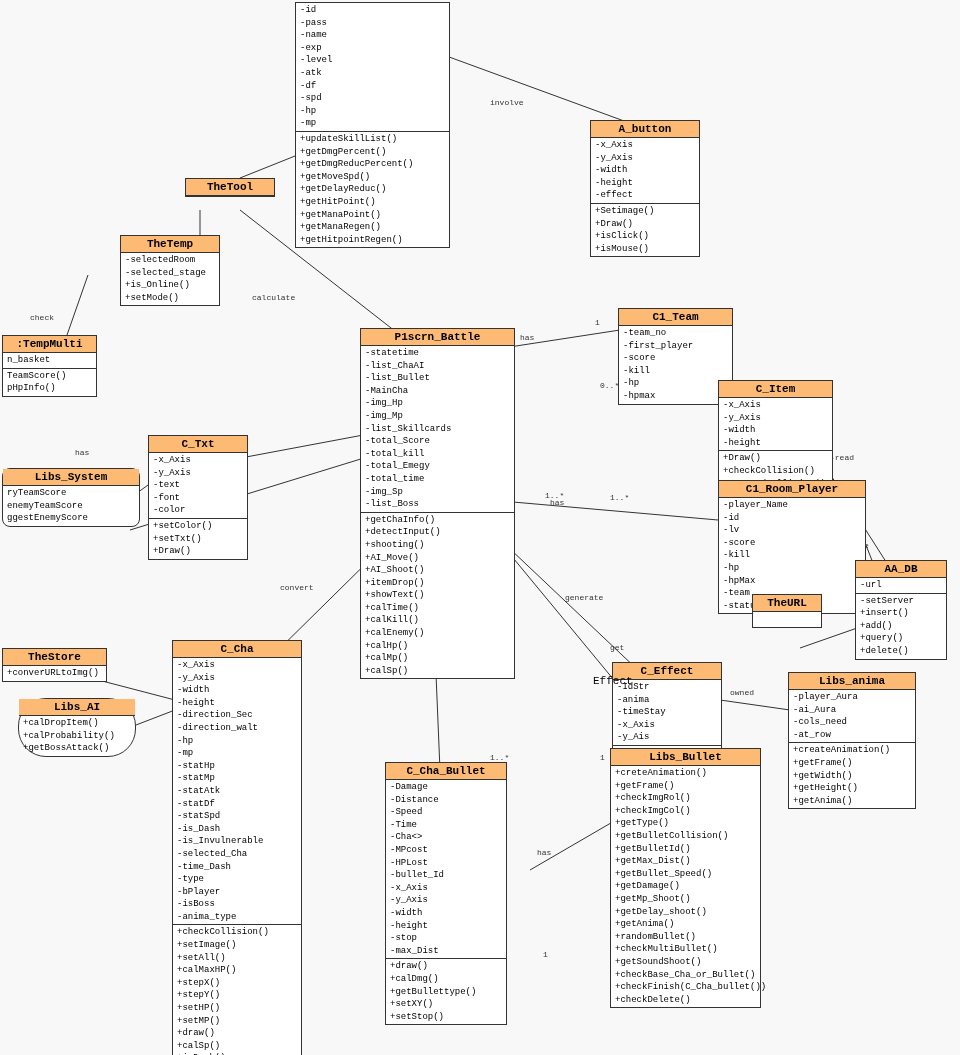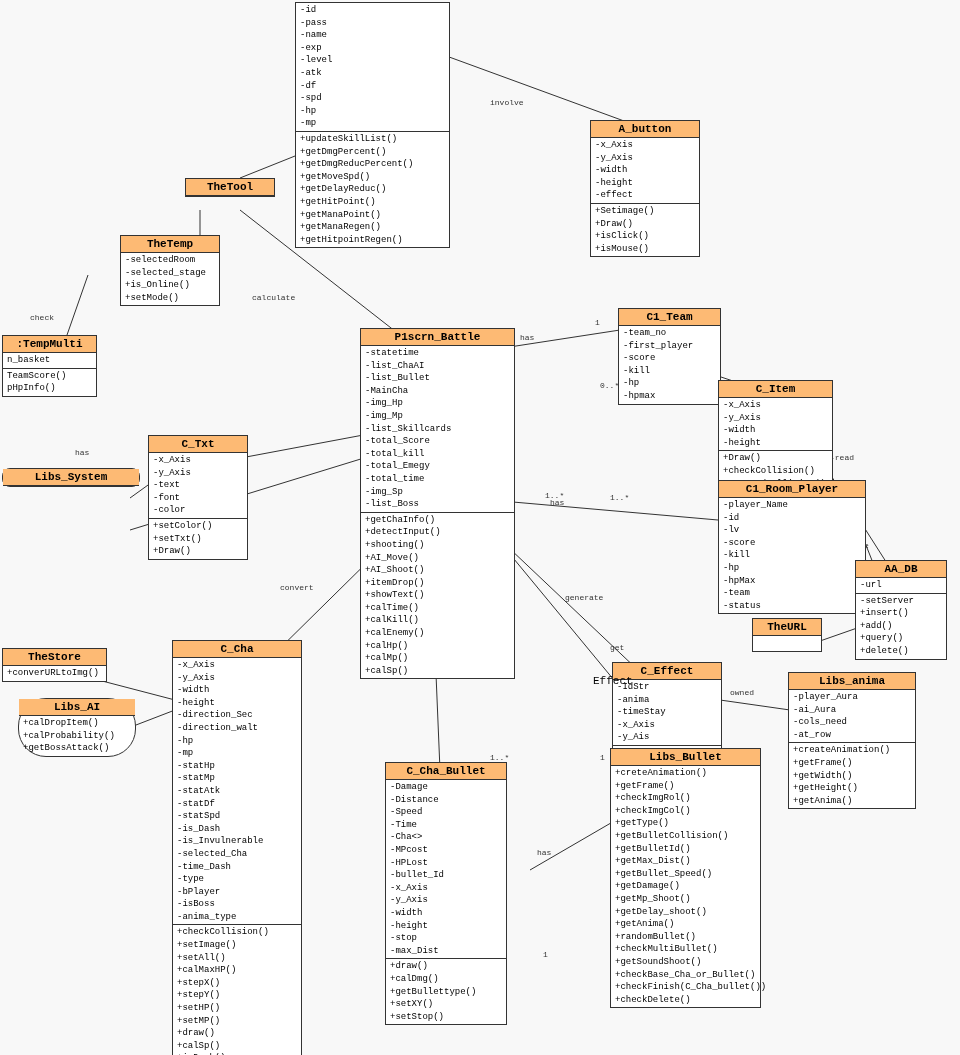--- a/index.html
+++ b/index.html
@@ -242,21 +242,21 @@
       <div>+showText()</div>
       <div>+calTime()</div>
       <div>+calKill()</div>
       <div>+calEnemy()</div>
       <div>+calHp()</div>
       <div>+calMp()</div>
       <div>+calSp()</div>
     </div>
   </div>
 
-  <div class="uml-box" style="left:618px; top:308px; width:103px;">
+  <div class="uml-box" style="left:618px; top:308px; width:115px;">
     <div class="title">C1_Team</div>
     <div class="section">
       <div>-team_no</div>
       <div>-first_player</div>
       <div>-score</div>
       <div>-kill</div>
       <div>-hp</div>
       <div>-hpmax</div>
     </div>
   </div>
@@ -287,20 +287,25 @@
     </div>
     <div class="section">
       <div>+setColor()</div>
       <div>+setTxt()</div>
       <div>+Draw()</div>
     </div>
   </div>
 
   <div class="uml-box" style="left:2px; top:468px; width:138px;border-radius:8px;">
     <div class="title">Libs_System</div>
+    <div class="section">
+      <div>ryTeamScore</div>
+      <div>enemyTeamScore</div>
+      <div>ggestEnemyScore</div>
+    </div>
   </div>
 
   <div class="uml-box" style="left:718px; top:480px; width:148px;">
     <div class="title">C1_Room_Player</div>
     <div class="section">
       <div>-player_Name</div>
       <div>-id</div>
         <div>-lv</div>
       <div>-score</div>
         <div>-kill</div>
@@ -325,21 +330,21 @@
     </div>
   </div>
 
   <div class="uml-box" style="left:2px; top:648px; width:105px;">
     <div class="title">TheStore</div>
     <div class="section">
       <div>+converURLtoImg()</div>
     </div>
   </div>
 
-  <div class="uml-box" style="left:752px; top:618px; width:70px;">
+  <div class="uml-box" style="left:752px; top:594px; width:70px;">
     <div class="title">TheURL</div>
     <div class="section">
       <div>&nbsp;</div>
     </div>
   </div>
 
   <div class="uml-box" style="left:18px; top:698px; width:118px;border-radius:28px;">
     <div class="title">Libs_AI</div>
     <div class="section">
       <div>+calDropItem()</div>

